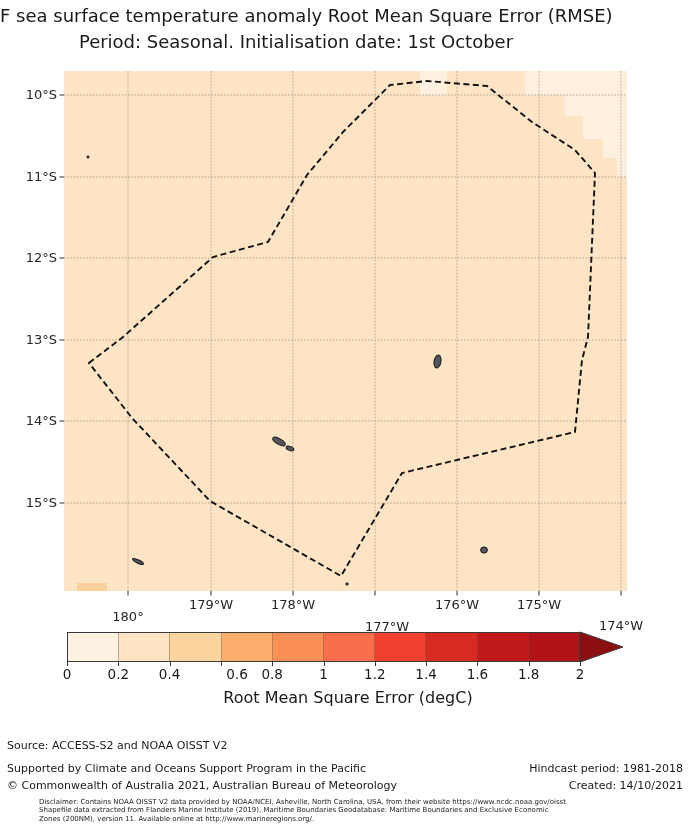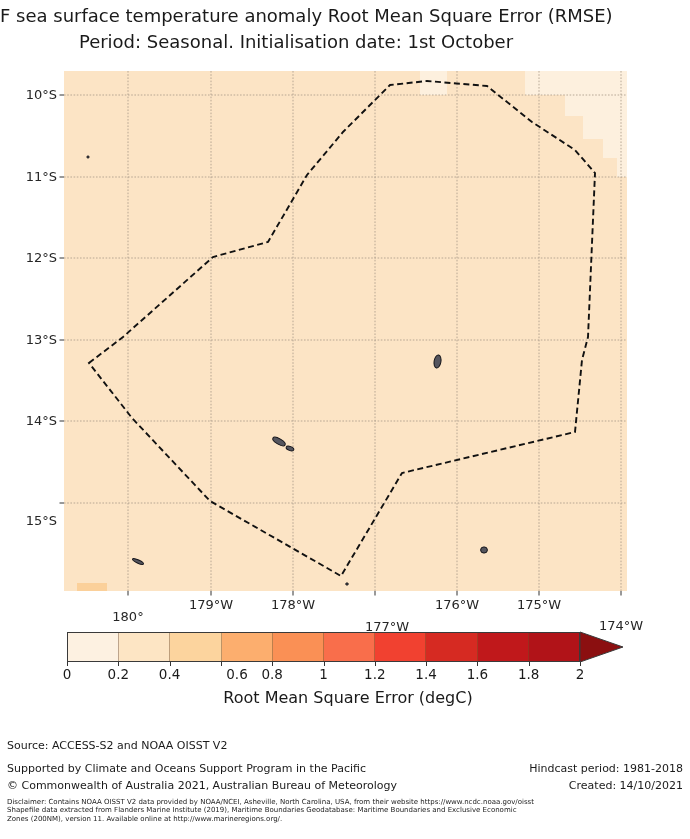--- a/index.html
+++ b/index.html
@@ -19,21 +19,21 @@
   .cbar-arrow{position:absolute;left:580px;top:631px;width:46px;height:32px;overflow:visible;}
   .cbtick{position:absolute;width:1px;height:4px;background:#333;top:662px;}
   .cbticklabel{position:absolute;top:666px;width:44px;text-align:center;font-size:13.5px;color:#1a1a1a;}
   .cbar-label{position:absolute;left:3px;top:688px;width:690px;text-align:center;font-size:16px;color:#1a1a1a;}
   .f-source{position:absolute;left:7px;top:739px;font-size:11px;}
   .f-supported{position:absolute;left:7px;top:762px;font-size:11px;}
   .f-copyright{position:absolute;left:7px;top:779px;font-size:11px;text-align:right;}
   .f-hindcast{position:absolute;right:7px;top:762px;font-size:11px;text-align:center;}
   .f-created{position:absolute;right:7px;top:779px;font-size:11px;text-align:right;}
   .disclaimer{position:absolute;left:7px;top:798px;width:681px;font-size:7px;line-height:8.4px;color:#222;}
-  .disclaimer div{white-space:nowrap;overflow:hidden;}
+  .disclaimer div{white-space:nowrap;overflow:hidden;margin-left:32px;}
 </style>
 </head>
 <body>
 
 <div class="canvas">
   <div class="title1">F sea surface temperature anomaly Root Mean Square Error (RMSE)</div>
   <div class="title2">Period: Seasonal. Initialisation date: 1st October</div>
 
   <div class="map" id="map" style="background: rgb(252, 228, 197);">
       <div class="cell" style="left: 356px; top: 0px; width: 27px; height: 24px; background: rgb(253, 240, 222);"></div>
@@ -80,21 +80,21 @@
       <ellipse cx="24" cy="86" rx="1.1" ry="1.1" transform="rotate(0 24 86)" fill="#55555e" stroke="#14141a" stroke-width="1"></ellipse>
       <ellipse cx="283" cy="513" rx="1.3" ry="1.1" transform="rotate(0 283 513)" fill="#55555e" stroke="#14141a" stroke-width="1"></ellipse>
     </svg>
 
   <div id="yticks">
       <div class="ytick" style="left: 17px; top: 87px;">10°S</div>
       <div class="ytick" style="left: 17px; top: 169px;">11°S</div>
       <div class="ytick" style="left: 17px; top: 250px;">12°S</div>
       <div class="ytick" style="left: 17px; top: 332px;">13°S</div>
       <div class="ytick" style="left: 17px; top: 413px;">14°S</div>
-      <div class="ytick" style="left: 17px; top: 495px; margin-top: 18px;">15°S</div>
+      <div class="ytick" style="left: 17px; top: 495px;">15°S</div>
     </div>
   <div id="xticks">
       <div class="xtick" style="left: 98px; top: 597px; margin-top: 12px;">180°</div>
       <div class="xtick" style="left: 181px; top: 597px;">179°W</div>
       <div class="xtick" style="left: 263px; top: 597px;">178°W</div>
       <div class="xtick" style="left: 345px; top: 619px; margin-left: 12px;">177°W</div>
       <div class="xtick" style="left: 427px; top: 597px;">176°W</div>
       <div class="xtick" style="left: 509px; top: 597px;">175°W</div>
       <div class="xtick" style="left: 591px; top: 618px;">174°W</div>
     </div>

